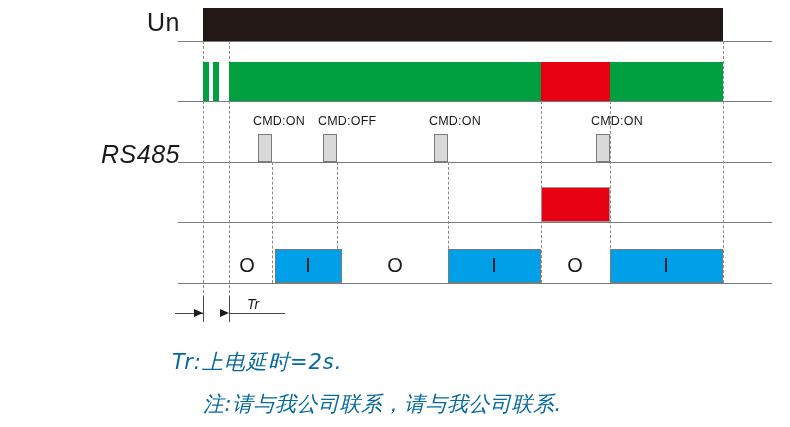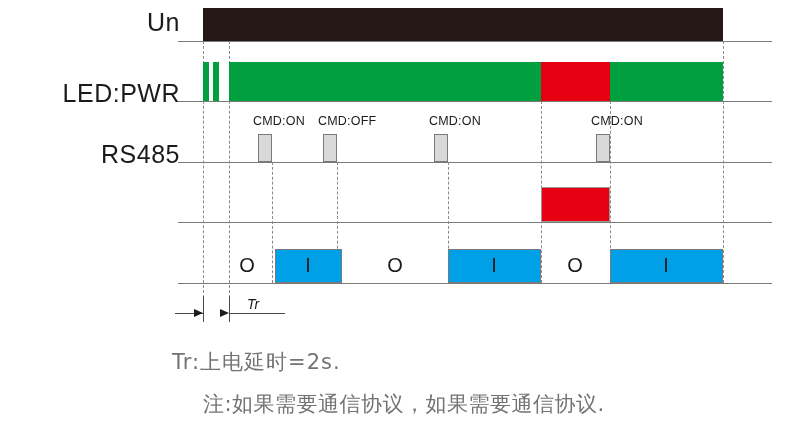--- a/index.html
+++ b/index.html
@@ -79,35 +79,35 @@
   .tr-caption{
     position:absolute;
     font-size:14px;
     color:#1b1b1b;
     font-family:"Liberation Sans","DejaVu Sans",sans-serif;
   }
 
   
   .note{
     position:absolute;
-    color:#737373;
+    color:#0369a1;
     white-space:nowrap;
     font-family:"DejaVu Sans","Liberation Sans",sans-serif;
+    font-style:italic;
   }
   .note-1{font-size:21px;letter-spacing:1px;}
   .note-2{font-size:21px;letter-spacing:0.5px;}
 </style>
 </head>
 <body>
 
 <div id="stage">
 
   <div class="row-label" style="right:610px;top:8px;width:180px;">Un</div>
-  <div class="row-label" style="right:610px;top:79px;width:180px;">LED:PWR</div>
-  <div class="row-label" style="right:610px;top:140px;width:180px;">RS485</div>
+  <div class="row-label" style="right:610px;top:140px;width:180px;font-style:italic;">RS485</div>
 
   <div class="baseline" style="left:178px;top:41px;width:594px;"></div>
   <div class="baseline" style="left:178px;top:101px;width:594px;"></div>
   <div class="baseline" style="left:178px;top:162px;width:594px;"></div>
   <div class="baseline" style="left:178px;top:222px;width:594px;"></div>
   <div class="baseline" style="left:178px;top:283px;width:594px;"></div>
 
   <div class="vline" style="left:203px;top:41px;height:272px;"></div>
   <div class="vline" style="left:229px;top:41px;height:272px;"></div>
   <div class="vline" style="left:272px;top:162px;height:121px;"></div>
@@ -152,15 +152,15 @@
 
   <div class="dim-tick" style="left:203px;top:296px;height:26px;"></div>
   <div class="dim-tick" style="left:229px;top:296px;height:26px;"></div>
   <div class="dim-line" style="left:175px;top:313px;width:28px;"></div>
   <div class="dim-line" style="left:229px;top:313px;width:56px;"></div>
   <div class="dim-arrow right" style="left:194px;top:309px;"></div>
   <div class="dim-arrow right" style="left:220px;top:309px;"></div>
   <div class="tr-caption" style="left:247px;top:296px;font-style:italic;">Tr</div>
 
   <div class="note note-1" style="left:172px;top:348px;">Tr:上电延时=2s.</div>
-  <div class="note note-2" style="left:203px;top:390px;">注:如果需要通信协议，如果需要通信协议.</div>
+  <div class="note note-2" style="left:203px;top:390px;">注:请与我公司联系，请与我公司联系.</div>
 
 </div>
 
 </body></html>

